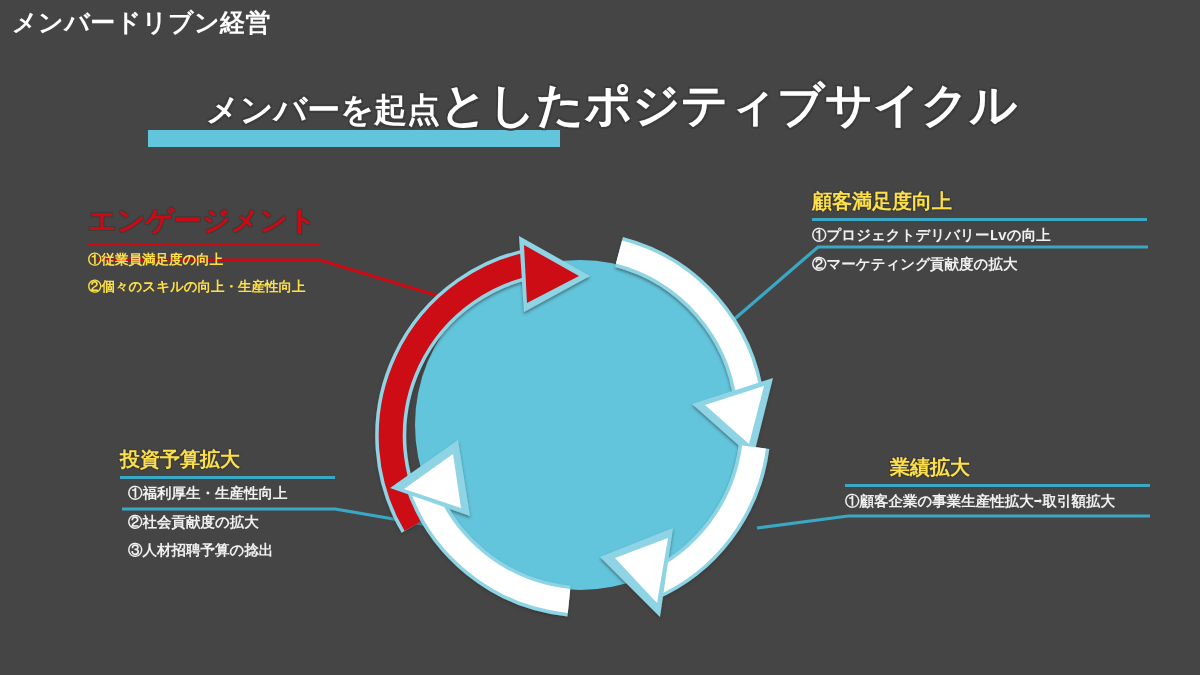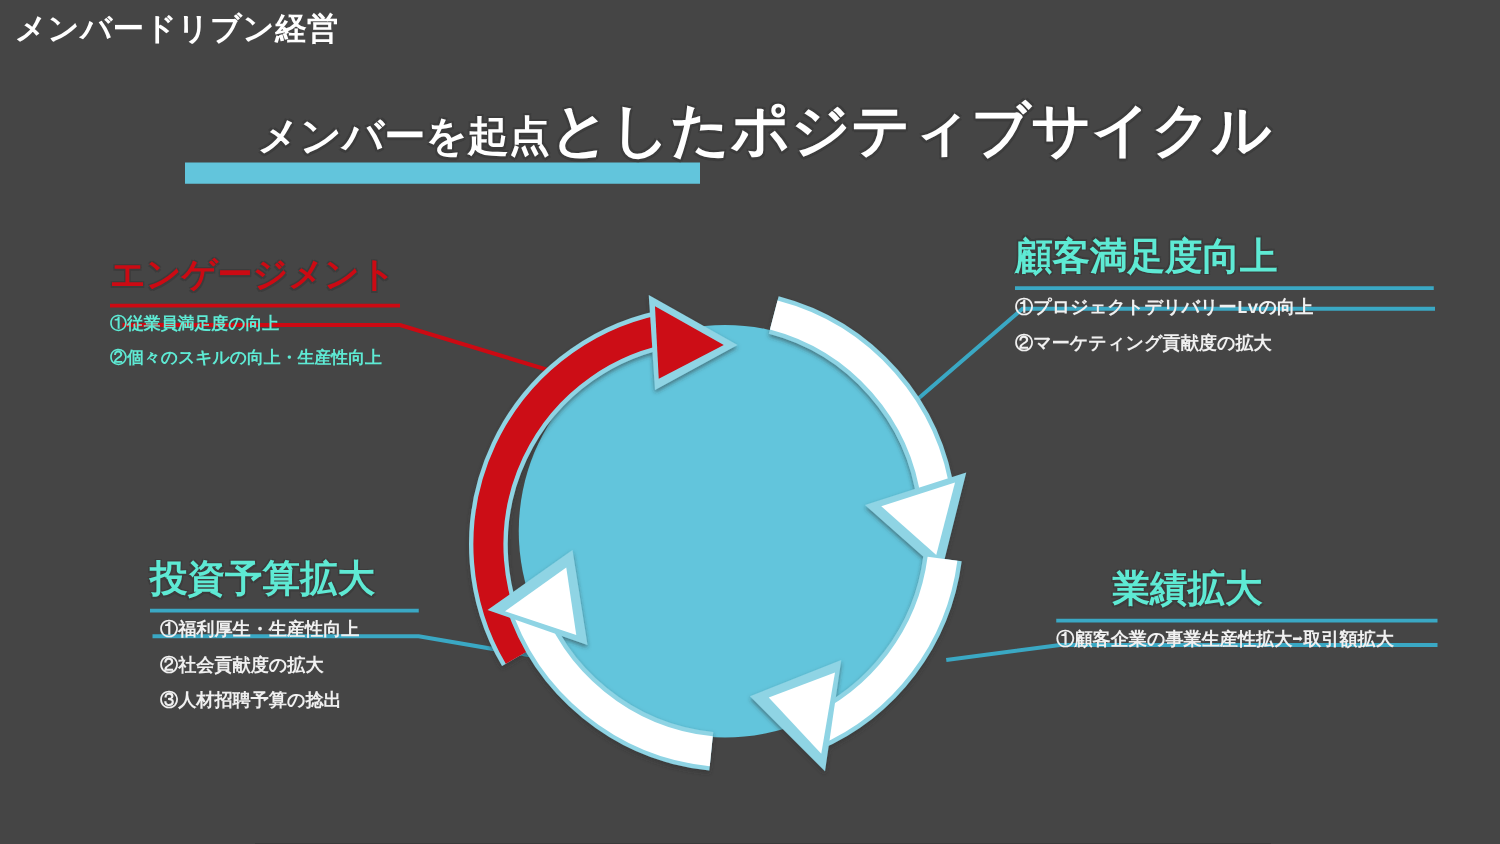--- a/index.html
+++ b/index.html
@@ -83,23 +83,23 @@
     font-size: 31px;
     font-weight: bold;
     color: #3b3b3b;
     line-height: 1.35;
     pointer-events: none;
   }
 
   
   .block { position: absolute; font-family: Liberation Mono, monospace; }
   .block .heading {
-    font-size: 30px;
-    font-weight: bold;
-    color: #5eead4;
+    font-size: 20px;
+    font-weight: bold;
+    color: #fde047;
     white-space: nowrap;
     line-height: 1.1;
     text-shadow:
        1.2px 1.2px 0 #3c3c3c,
       -1.2px 1.2px 0 #3c3c3c,
        1.2px -1.2px 0 #3c3c3c,
       -1.2px -1.2px 0 #3c3c3c;
   }
   .block .rule {
     height: 3px;
@@ -120,21 +120,21 @@
   #block-engagement .heading {
     font-size: 28px;
     color: #cc0a13;
     text-shadow:
        1px 1px 0 #3c3c3c,
       -1px 1px 0 #3c3c3c,
        1px -1px 0 #3c3c3c,
       -1px -1px 0 #3c3c3c;
   }
   #block-engagement .rule { background: #cc0a13; width: 232px; }
-  #block-engagement .bullet { font-size: 13.5px; color: #5eead4; }
+  #block-engagement .bullet { font-size: 13.5px; color: #fde047; }
 
   
   #block-satisfaction { left: 812px; top: 192px; }
   #block-satisfaction .rule { width: 335px; }
 
   
   #block-business { left: 845px; top: 458px; }
   #block-business .heading { margin-left: 45px; }
   #block-business .rule { width: 305px; margin-left: 0; }
 

